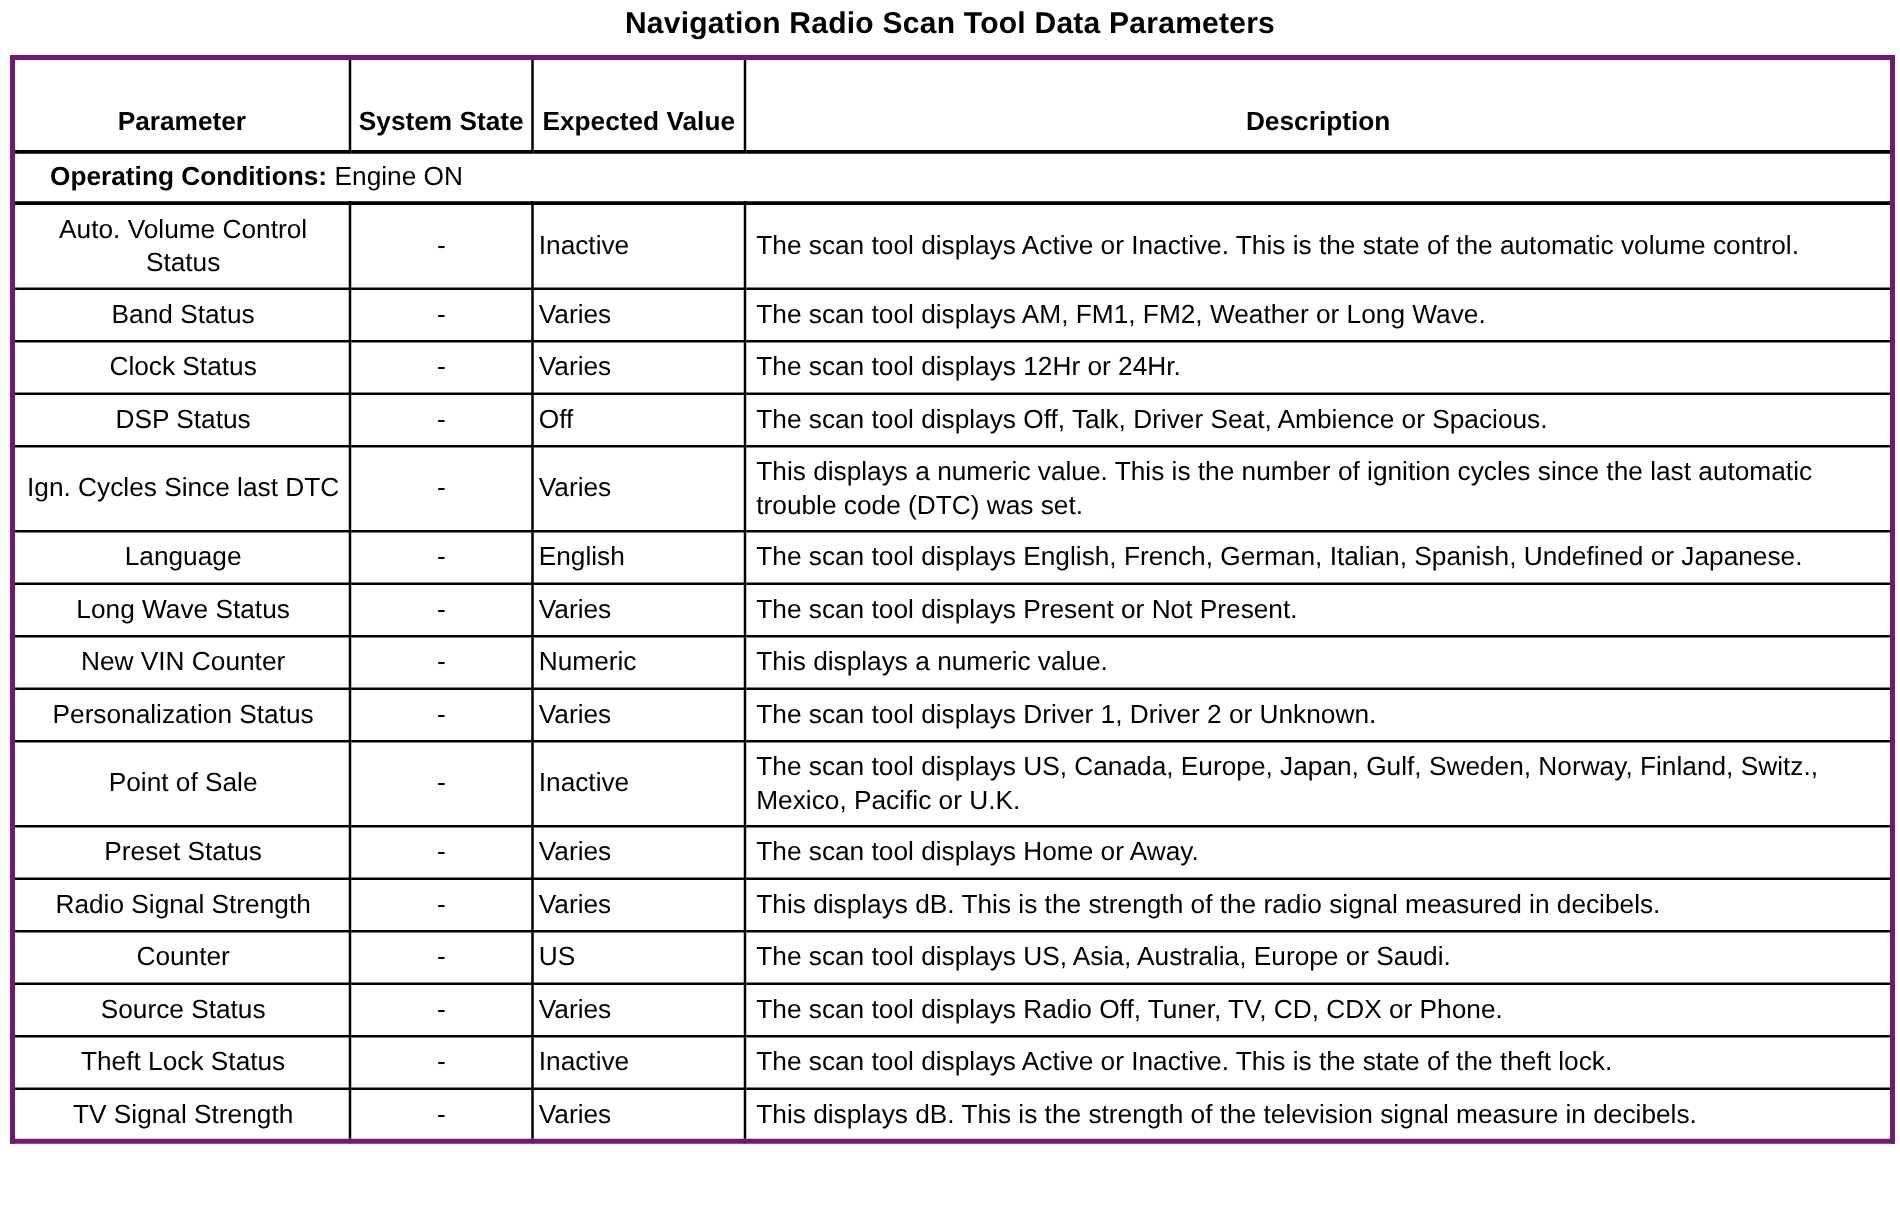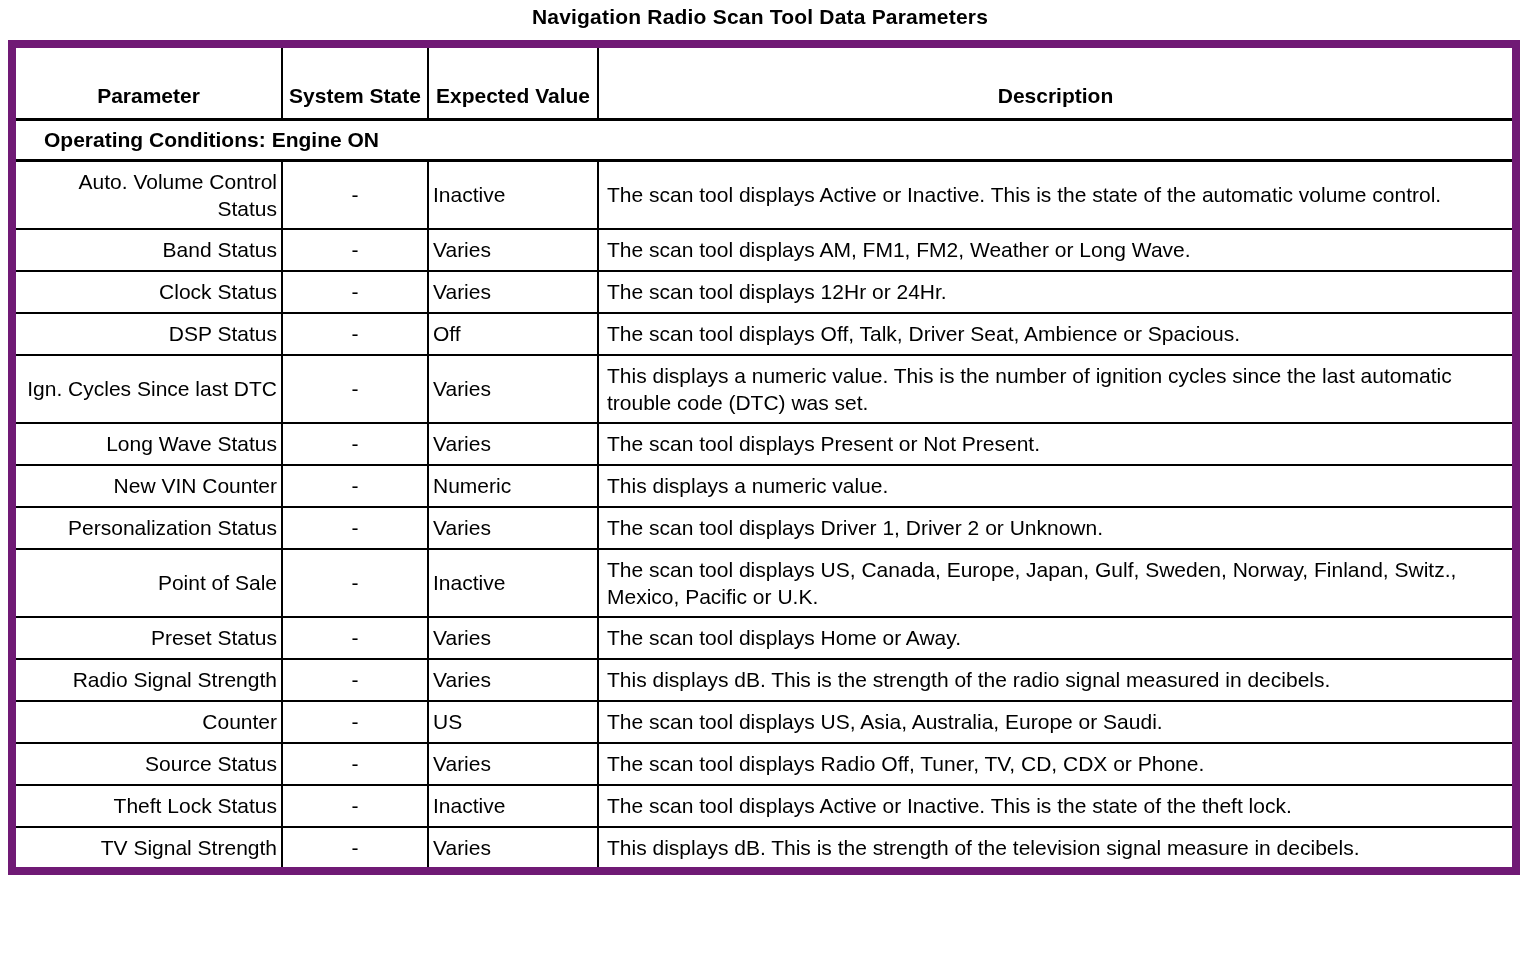--- a/index.html
+++ b/index.html
@@ -6,31 +6,31 @@
   html, body {
     background: #ffffff;
     width: 1520px;
     font-family: "Liberation Sans", sans-serif;
     color: #000000;
   }
   .page { width: 1520px; height: 964px; position: relative; }
   .doc-title {
     width: 100%;
     text-align: center;
-    font-size: 21px;
+    font-size: 24px;
     font-weight: bold;
     padding-top: 5px;
     letter-spacing: 0.2px;
   }
   table.params {
     border-collapse: collapse;
     table-layout: fixed;
     width: 1504px;
     margin: 11px 0 0 8px;
-    border: 8px solid #701a75;
+    border: 4px solid #701a75;
   }
   col.c-param { width: 270px; }
   col.c-state { width: 146px; }
   col.c-expected { width: 170px; }
   col.c-desc { width: 918px; }
   th, td {
     border: 2px solid #000000;
     font-size: 21px;
     line-height: 27px;
     overflow: hidden;
@@ -44,23 +44,23 @@
     border-bottom: 3px solid #000000;
   }
   tr.conditions-row td {
     height: 41px;
     vertical-align: middle;
     text-align: left;
     padding: 4px 6px;
     border-bottom: 3px solid #000000;
   }
   .conditions-label { font-weight: bold; margin-left: 22px; }
-  .conditions-value { margin-left: 6px; font-weight: bold; }
+  .conditions-value { margin-left: 6px; font-weight: normal; }
   tbody td { vertical-align: middle; height: 42px; }
-  td.cell-parameter { text-align: right; padding: 6px 4px 6px 6px; }
+  td.cell-parameter { text-align: center; padding: 6px 4px 6px 6px; }
   td.cell-state { text-align: center; padding: 6px 4px; }
   td.cell-expected { text-align: left; padding: 6px 4px; }
   td.cell-description { text-align: left; padding: 6px 10px 6px 8px; }
 </style>
 </head>
 <body>
 
 <div class="page">
 
   <div class="doc-title">Navigation Radio Scan Tool Data Parameters</div>
@@ -110,20 +110,26 @@
     <td class="cell-parameter">DSP Status</td>
     <td class="cell-state">-</td>
     <td class="cell-expected">Off</td>
     <td class="cell-description">The scan tool displays Off, Talk, Driver Seat, Ambience or Spacious.</td>
   </tr>
         <tr>
     <td class="cell-parameter">Ign. Cycles Since last DTC</td>
     <td class="cell-state">-</td>
     <td class="cell-expected">Varies</td>
     <td class="cell-description">This displays a numeric value. This is the number of ignition cycles since the last automatic trouble code (DTC) was set.</td>
+  </tr>
+        <tr>
+    <td class="cell-parameter">Language</td>
+    <td class="cell-state">-</td>
+    <td class="cell-expected">English</td>
+    <td class="cell-description">The scan tool displays English, French, German, Italian, Spanish, Undefined or Japanese.</td>
   </tr>
         <tr>
     <td class="cell-parameter">Long Wave Status</td>
     <td class="cell-state">-</td>
     <td class="cell-expected">Varies</td>
     <td class="cell-description">The scan tool displays Present or Not Present.</td>
   </tr>
         <tr>
     <td class="cell-parameter">New VIN Counter</td>
     <td class="cell-state">-</td>

